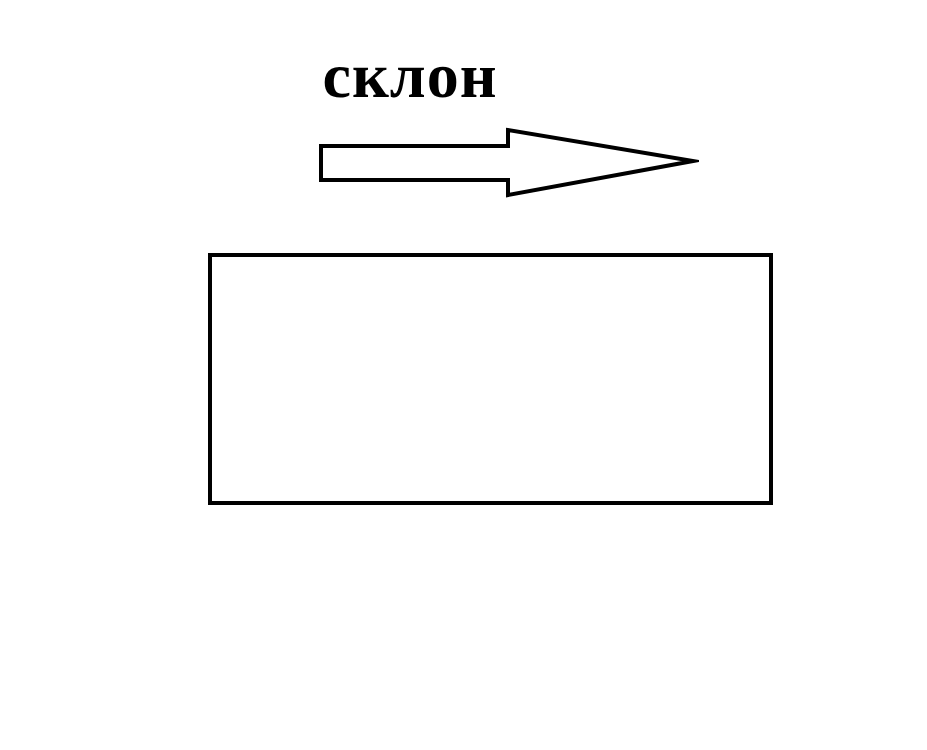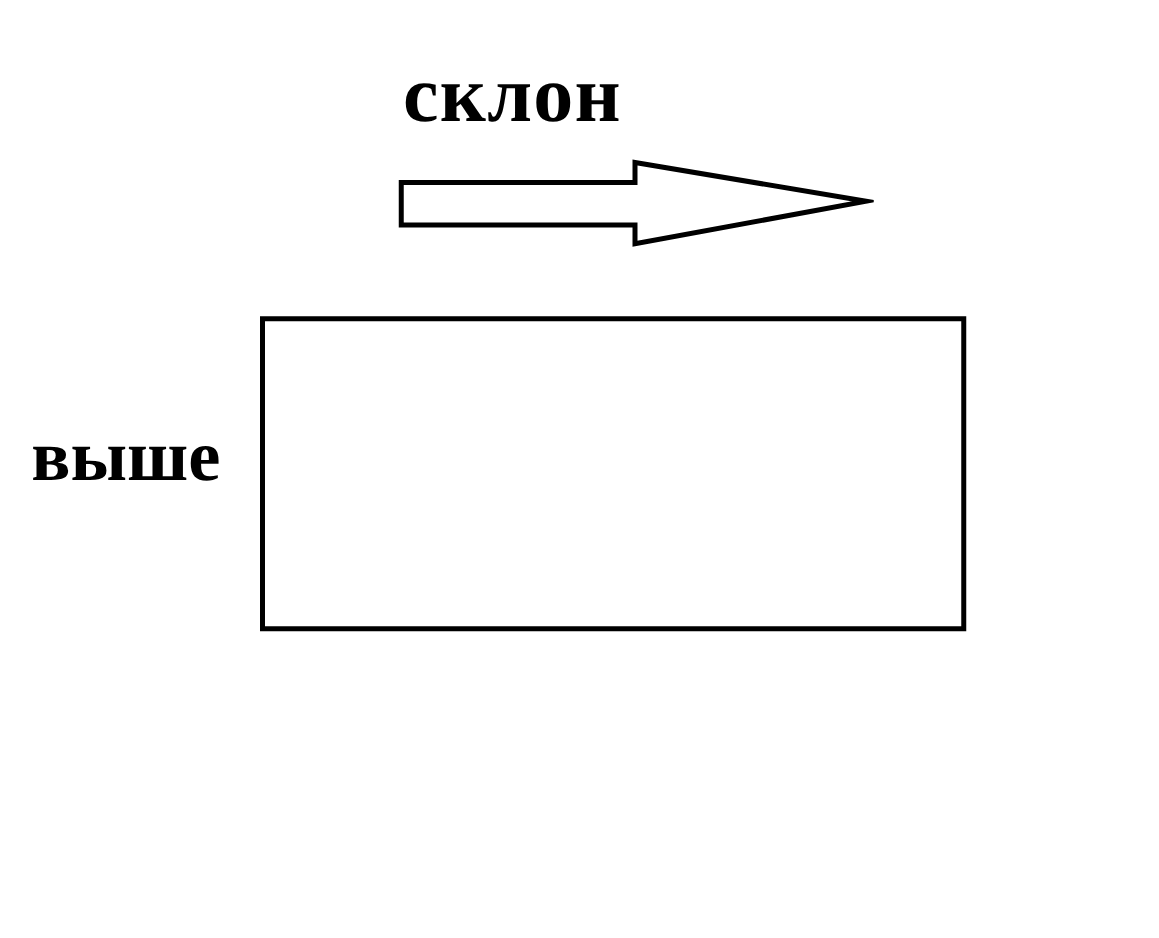--- a/index.html
+++ b/index.html
@@ -65,16 +65,15 @@
 <div class="canvas">
 
   <div class="diagram-title">склон</div>
 
   <svg class="arrow-svg" viewBox="0 0 382 76" xmlns="http://www.w3.org/2000/svg">
     <polygon points="4,22 191,22 191,6 376,37 191,71 191,56 4,56" fill="#ffffff" stroke="#000000" stroke-width="4" stroke-linejoin="miter" stroke-miterlimit="12"></polygon>
   </svg>
 
   <div class="slope-rect"></div>
 
-  <div class="side-label label-left">выше</div>
 
 
 </div>
 
 </body></html>

